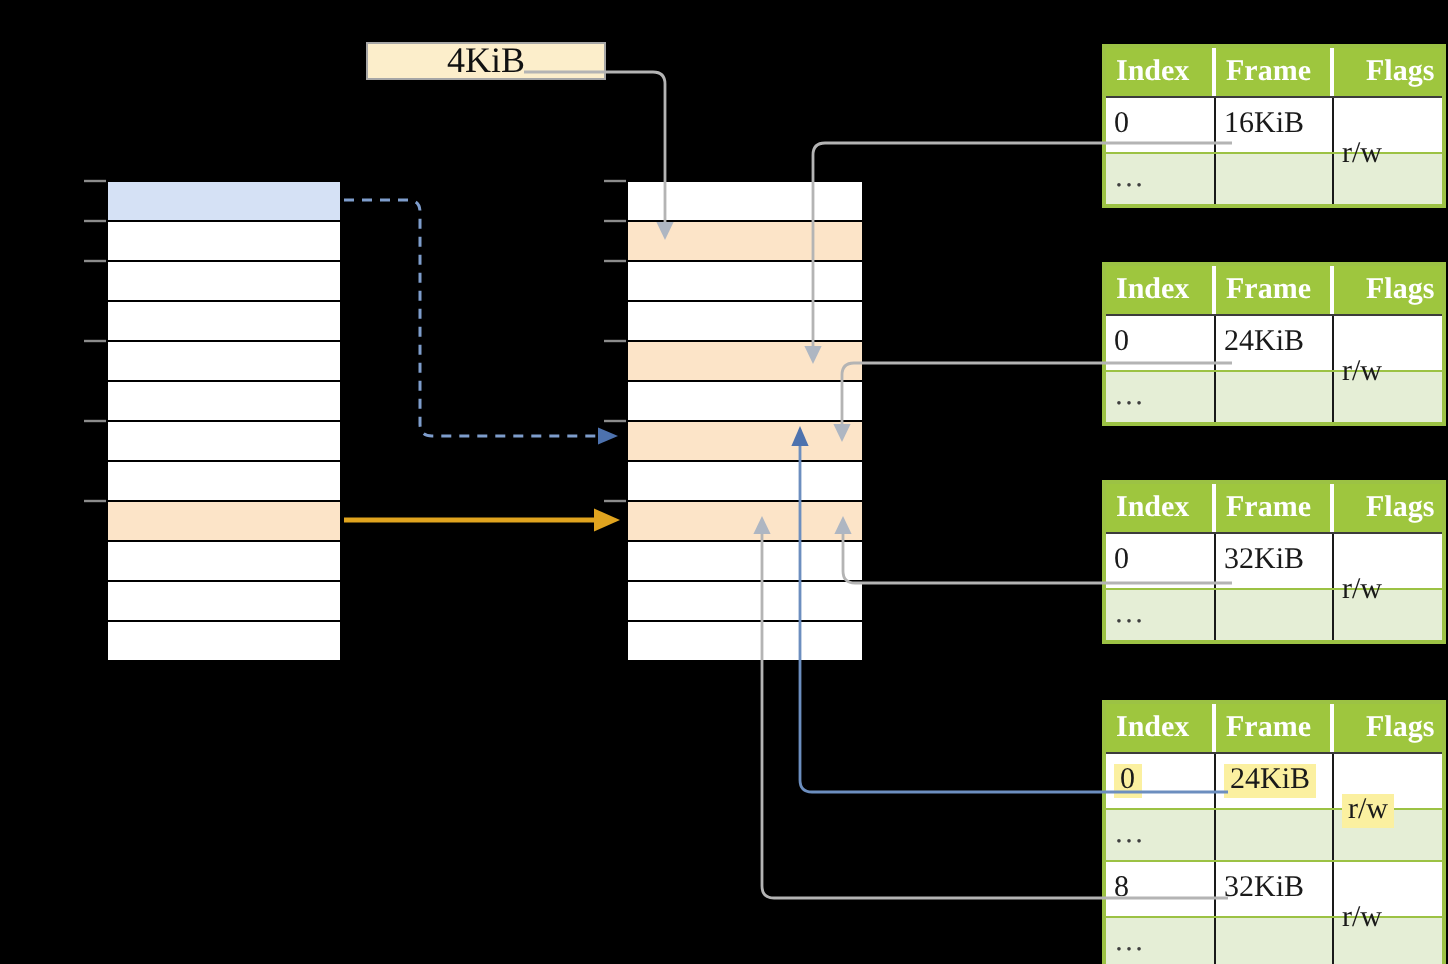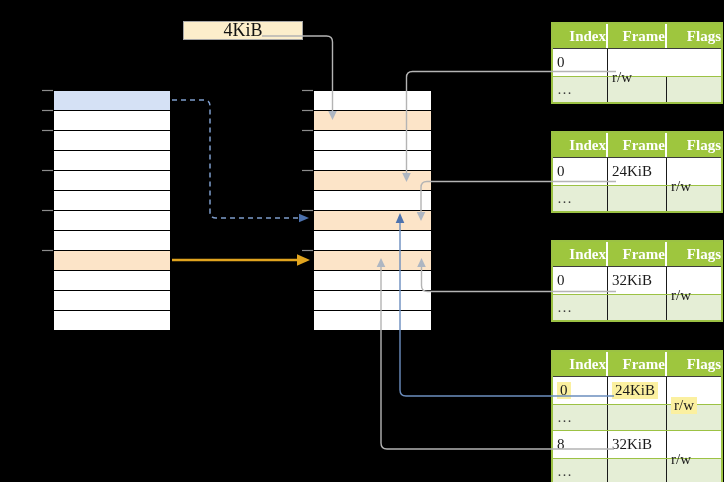--- a/index.html
+++ b/index.html
@@ -30,21 +30,20 @@
   
   .gtable{
     position:absolute;left:551px;width:172px;box-sizing:border-box;
     border:2px solid var(--table-border-green);background:var(--row-white);
   }
   .ghead{display:flex;height:24px;background:var(--header-green);}
   .ghead .hcell{
     width:55px;box-sizing:border-box;padding-left:5px;line-height:24px;
     font-weight:bold;font-size:15px;color:var(--header-text);
     border-right:2px solid #fff;
-    text-align:right;
   }
   .ghead .hcell.c2{width:59px;}
   .ghead .hcell.c3{border-right:none;flex:1;margin-left:11px;}
   .grow{display:flex;border-top:1px solid var(--table-border-green);}
   .grow.first{border-top:1px solid #3c3c3c;}
   .grow .cell{
     width:55px;box-sizing:border-box;padding-left:4px;
     font-size:15px;color:var(--body-text);
     border-right:1px solid #1a1a1a;display:flex;align-items:center;
   }
@@ -94,20 +93,23 @@
 
 <div class="gtable" style="top:22px">
   <div class="ghead">
     <div class="hcell">Index</div>
     <div class="hcell c2">Frame</div>
     <div class="hcell c3">Flags</div>
   </div>
   <div class="grow data first">
     <div class="cell">
         <span>0</span>
+      </div>
+    <div class="cell c2">
+        <span>16KiB</span>
       </div>
     <div class="cell c3">
         <span>r/w</span>
       </div>
   </div>
   <div class="grow dots">
     <div class="cell">
         <span>…</span>
       </div>
     <div class="cell c2"></div>

